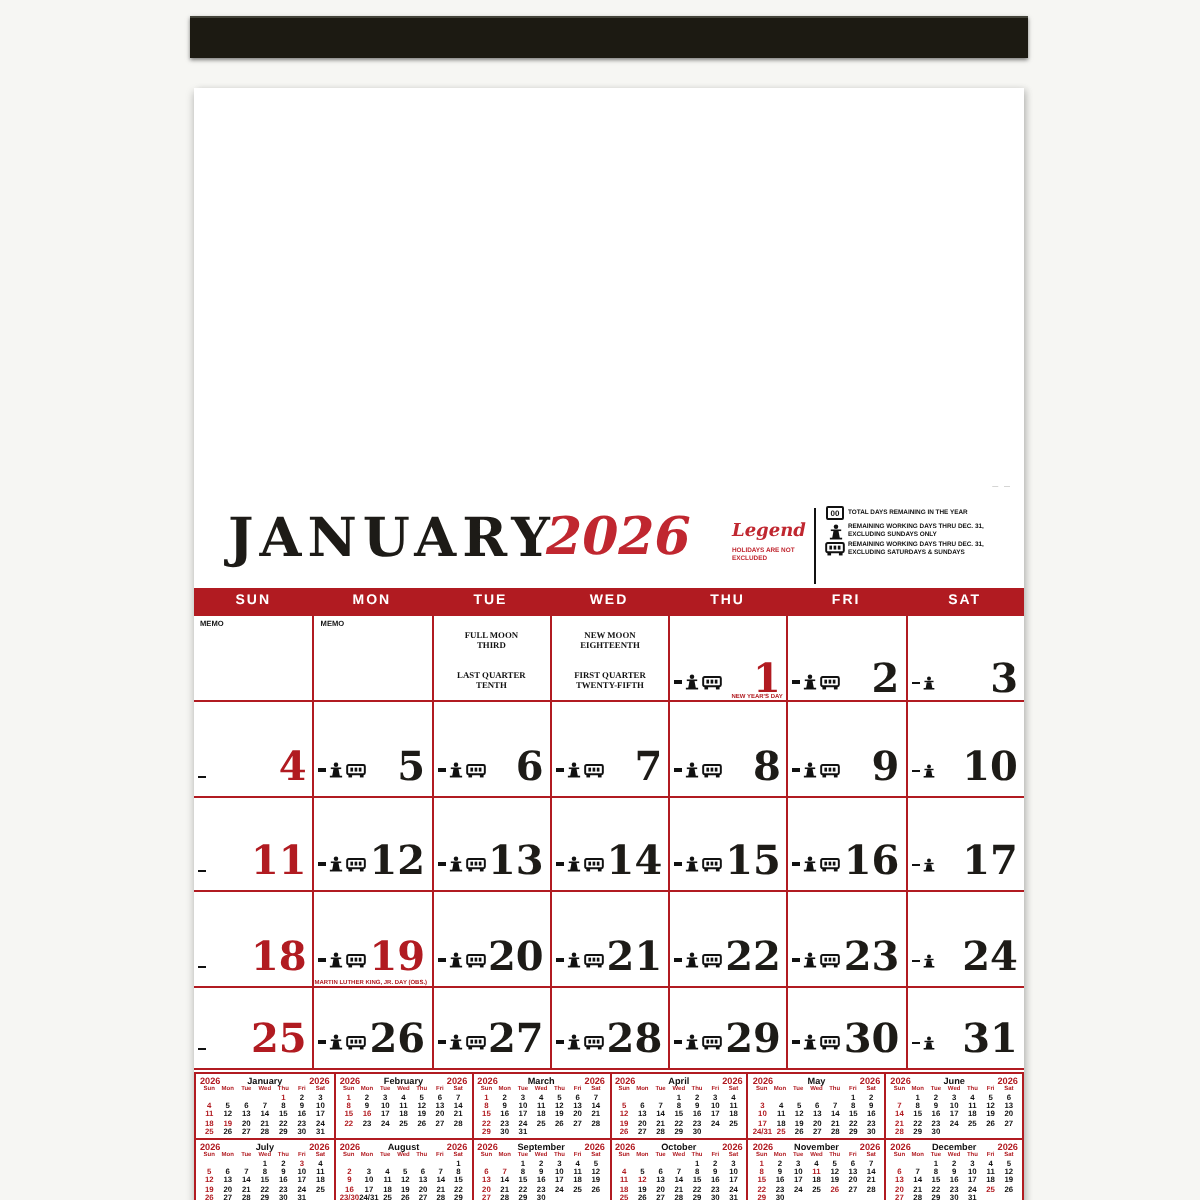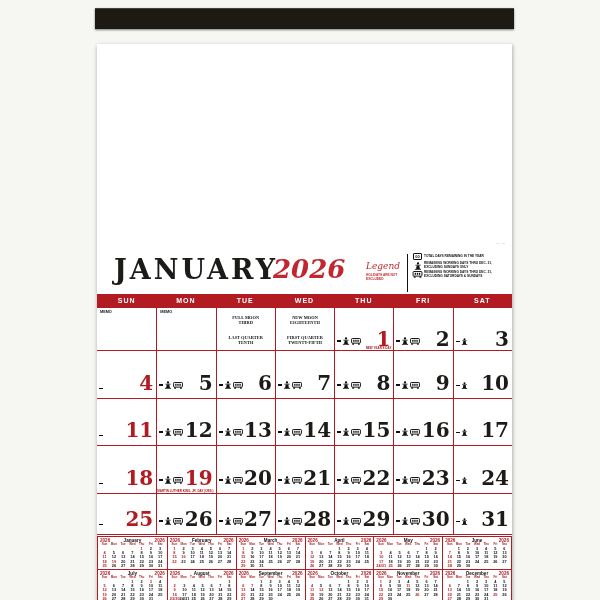--- a/index.html
+++ b/index.html
@@ -11,21 +11,21 @@
     box-shadow:0 2px 4px rgba(0,0,0,.28),2px 0 3px rgba(0,0,0,.08);}
   .adspace{position:absolute;left:0;top:0;width:415px;height:195px;}
   .codemark{position:absolute;top:197px;right:6px;font-size:3px;color:#9a9a96;letter-spacing:1px;}
   .titlerow{position:absolute;left:0;top:208px;width:415px;height:40px;}
   .month-title{position:absolute;left:17px;top:2px;font-family:"DejaVu Serif",serif;
     font-weight:700;font-size:27px;letter-spacing:3px;color:var(--ink);}
   .year-title{position:absolute;left:176px;top:2px;font-family:"DejaVu Serif",serif;
     font-weight:700;font-style:italic;font-size:26px;color:var(--titlered);}
   .legend{position:absolute;left:263px;top:0px;width:150px;height:42px;}
   .legend-label{position:absolute;left:6px;top:9px;font-family:"DejaVu Serif",serif;
-    font-style:italic;font-weight:400;font-size:9px;color:var(--titlered);}
+    font-style:italic;font-weight:700;font-size:9px;color:var(--titlered);}
   .legend-sub{position:absolute;left:6px;top:22px;width:40px;font-size:3.2px;line-height:3.6px;
     font-weight:700;color:var(--titlered);}
   .legend-divider{position:absolute;left:47px;top:2px;width:1px;height:38px;background:#111;}
   .legend-items{position:absolute;left:51px;top:1px;width:99px;}
   .legend-item{display:flex;align-items:center;margin-bottom:1.5px;}
   .legend-icon{width:13px;flex:0 0 13px;display:flex;justify-content:center;}
   .legend-text{font-size:3.2px;line-height:3.6px;font-weight:700;color:#111;}
   .counter00{display:inline-block;border:0.8px solid #111;border-radius:1px;
     font-size:4px;font-weight:700;padding:0 1px;color:#111;}
   .dowbar{position:absolute;left:0;top:250px;width:415px;height:14px;background:var(--red);

